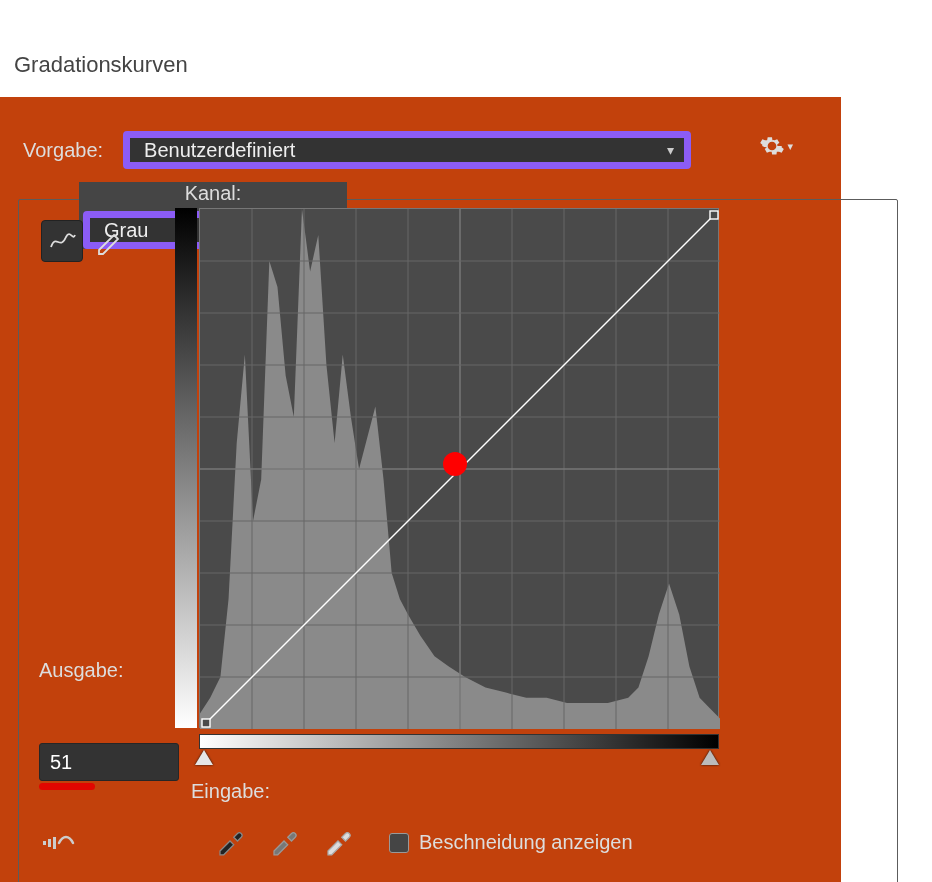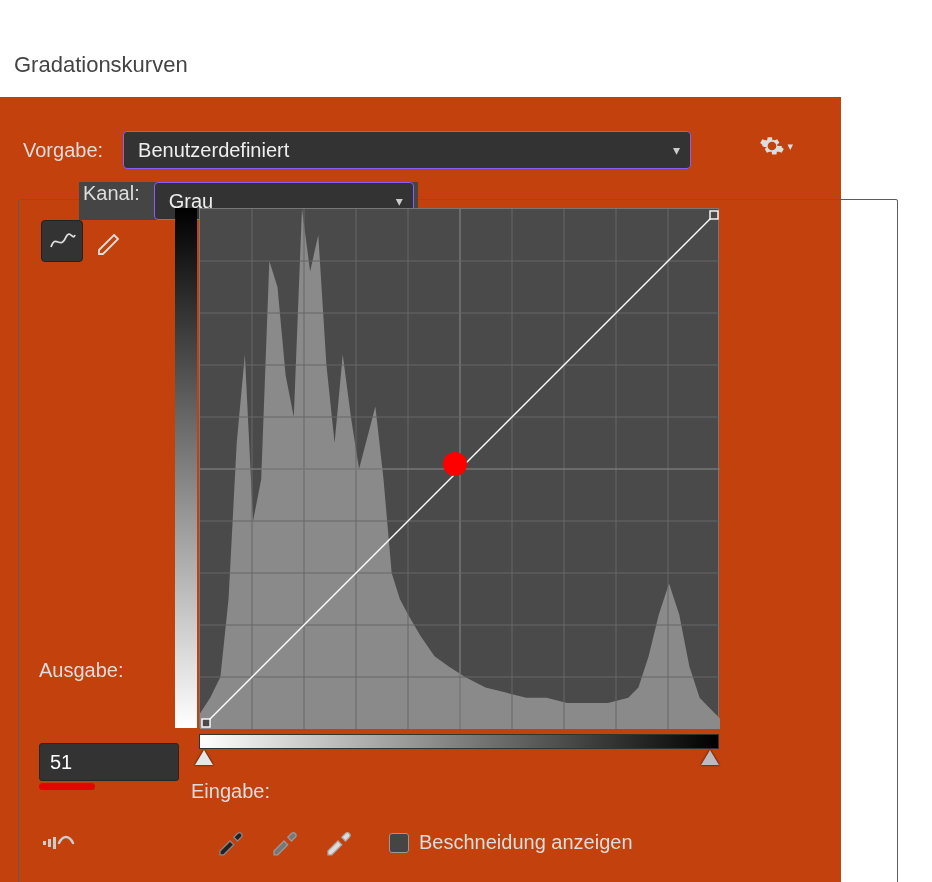--- a/index.html
+++ b/index.html
@@ -2,26 +2,26 @@
 <html><head>
 <meta charset="utf-8">
 <style>
   html,body{margin:0;padding:0;background:#fff;font-family:"Segoe UI",Arial,sans-serif;font-size:15px;color:#ddd;}
   .root{width:932px;height:882px;position:relative;background:#fff;}
   .title{height:57px;line-height:37px;padding:6px 14px 0 14px;color:#444;font-size:22px;font-weight:400;background:#fff;margin-top:40px;}
   .panel{position:absolute;left:0;top:57px;width:841px;height:825px;background:#c2410c;}
   .row{display:flex;align-items:center;gap:12px;}
   .preset-row{position:absolute;left:23px;top:34px;width:870px;}
   .label{color:#ddd;font-size:20px;white-space:nowrap;}
-  .select{position:relative;display:flex;align-items:center;background:#333;border:1px solid #8b5cf6;border-radius:4px;height:38px;box-sizing:border-box;padding:0 25px 0 14px;color:#eee;font-size:20px;cursor:pointer;}
+  .select{position:relative;display:flex;align-items:center;background:#333;border:7px solid #8b5cf6;border-radius:4px;height:38px;box-sizing:border-box;padding:0 25px 0 14px;color:#eee;font-size:20px;cursor:pointer;}
   .preset-select{width:568px;margin-left:8px;}
   .chev{position:absolute;right:10px;top:50%;transform:translateY(-50%);color:#ccc;font-size:14px;pointer-events:none;}
   .gear-wrap{position:absolute;right:48px;top:36px;color:#ddd;display:flex;align-items:center;gap:2px;cursor:pointer;}
   .fieldset{position:absolute;left:18px;top:102px;width:878px;height:720px;border:1px solid #5c5c5c;border-radius:2px;}
-  .channel-row{position:absolute;left:60px;top:-18px;background:#454545;padding:0 4px;display:flex;align-items:flex-start;gap:14px;}
+  .channel-row{position:absolute;left:60px;top:-18px;background:#454545;padding:0 4px;display:flex;align-items:center;gap:6px;flex-direction:column;}
   .channel-select{width:260px;}
   .tools{position:absolute;left:22px;top:20px;display:flex;gap:4px;}
   .tool{width:40px;height:40px;display:flex;align-items:center;justify-content:center;border-radius:4px;border:1px solid transparent;cursor:pointer;}
   .tool.active{background:#333;border:1px solid #222;}
   .tool svg{width:28px;height:28px;stroke:#ddd;fill:none;stroke-width:1.8;}
   .graph-area{position:absolute;left:180px;top:8px;width:520px;height:520px;}
   .vgrad{position:absolute;left:-24px;top:0;width:22px;height:520px;background:linear-gradient(to bottom,#000,#fff);}
   .gridbox{position:absolute;left:0;top:0;width:520px;height:520px;background:#4a4a4a;border:1px solid #777;box-sizing:border-box;}
   .histo{position:absolute;left:0;top:0;width:520px;height:520px;}
   .histo polygon{fill:#8a8a8a;}

